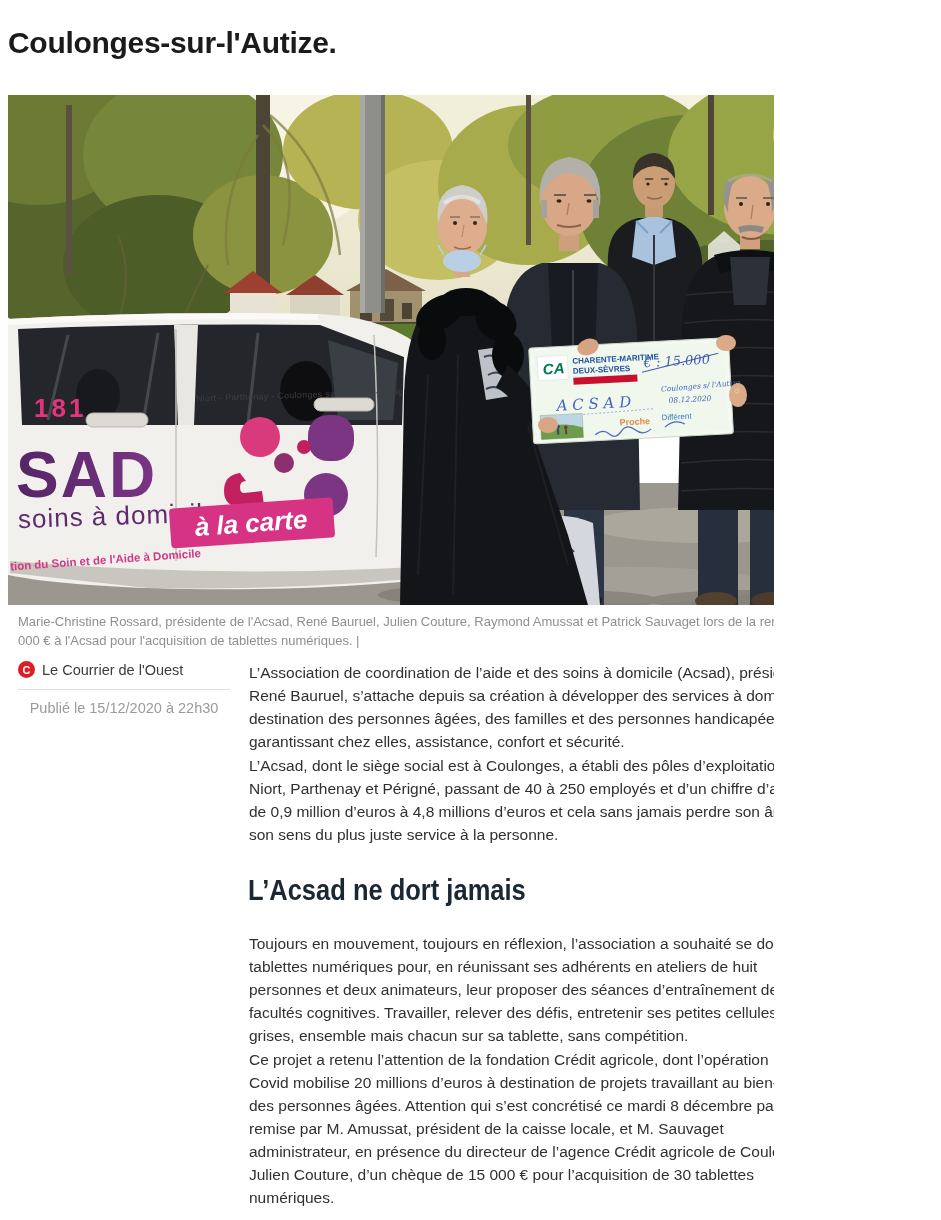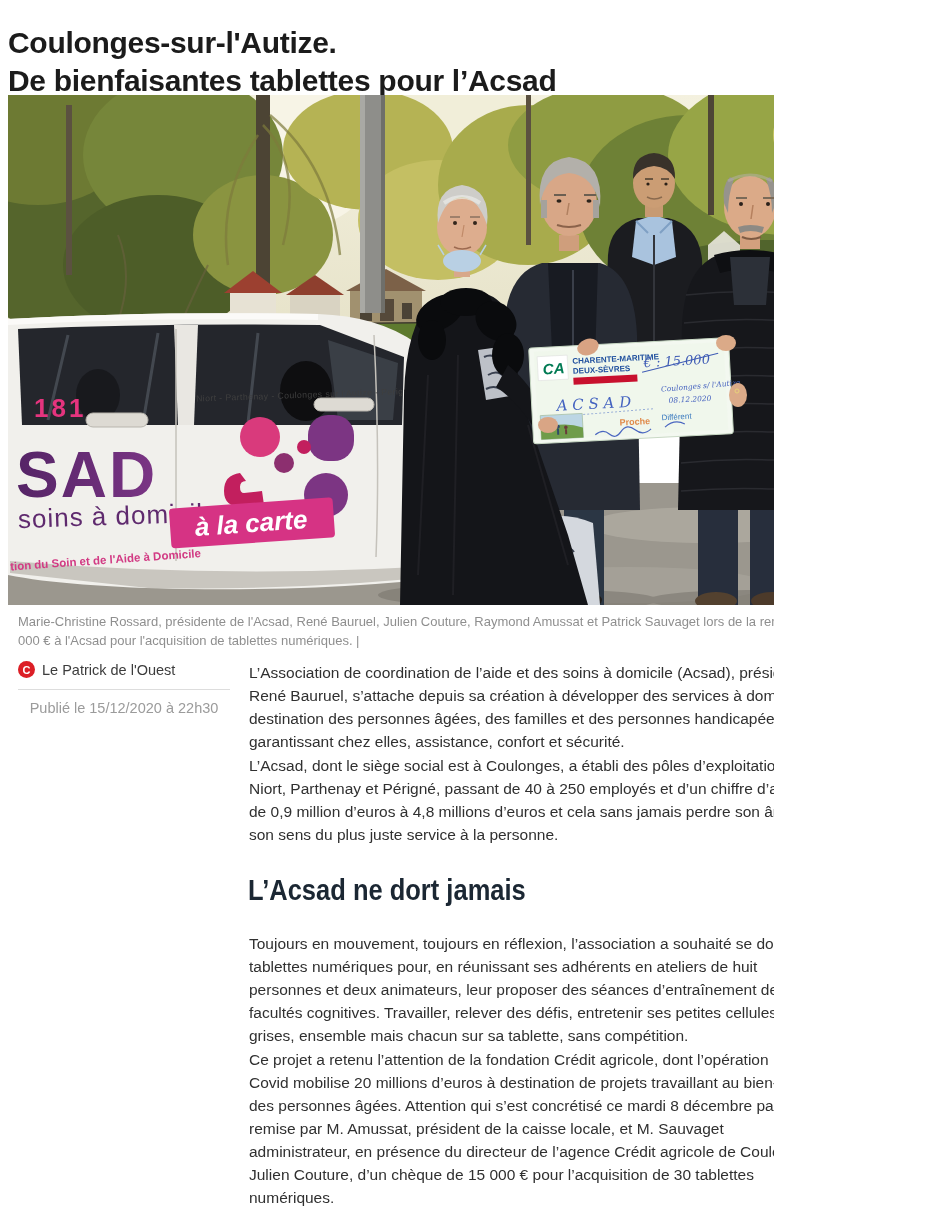--- a/index.html
+++ b/index.html
@@ -22,21 +22,20 @@
   svg text{font-family:"Liberation Sans", sans-serif;}
   .hand{font-family:"DejaVu Serif", serif;font-style:italic;}
 </style>
 </head>
 <body>
 
 <div class="page">
 
   <h1 class="title">
     <span>Coulonges-sur-l'Autize.</span><br>
-    <span>De bienfaisantes tablettes pour l’Acsad</span>
   </h1>
 
   <div class="photo-wrap">
   <svg width="925" height="510" viewBox="0 0 925 510">
     <defs>
       <linearGradient id="gradPurple" x1="0" y1="0" x2="1" y2="0">
         <stop offset="0" stop-color="#552466"></stop>
             <stop offset="1" stop-color="#7b3585"></stop>
       </linearGradient>
       <linearGradient id="skyG" x1="0" y1="0" x2="0" y2="1">
@@ -307,21 +306,21 @@
       <ellipse cx="540" cy="330" rx="10" ry="8" fill="#d9a585"></ellipse>
     </g>
   </svg>
   </div>
 
   <figcaption class="caption">Marie-Christine Rossard, présidente de l'Acsad, René Bauruel, Julien Couture, Raymond Amussat et Patrick Sauvaget lors de la remise d'un chèque de 17 000 € à l'Acsad pour l'acquisition de tablettes numériques. |</figcaption>
 
   <aside class="byline">
     <div class="src-row">
       <span class="clogo">C</span>
-      <span>Le Patrick de l'Ouest</span>
+      <span>Le Courrier de l'Ouest</span>
     </div>
     <hr>
     <div class="published">Publié le 15/12/2020 à 22h30</div>
   </aside>
 
   <div class="content">
     <p>L’Association de coordination de l’aide et des soins à domicile (Acsad), présidée par René Bauruel, s’attache depuis sa création à développer des services à domicile à destination des personnes âgées, des familles et des personnes handicapées, leur garantissant chez elles, assistance, confort et sécurité.</p>
     <p>L’Acsad, dont le siège social est à Coulonges, a établi des pôles d’exploitation à Niort, Parthenay et Périgné, passant de 40 à 250 employés et d’un chiffre d’affaires de 0,9 million d’euros à 4,8 millions d’euros et cela sans jamais perdre son âme, son sens du plus juste service à la personne.</p>
     <h2 class="subhead">L’Acsad ne dort jamais</h2>
     <p>Toujours en mouvement, toujours en réflexion, l’association a souhaité se doter de tablettes numériques pour, en réunissant ses adhérents en ateliers de huit personnes et deux animateurs, leur proposer des séances d’entraînement de leurs facultés cognitives. Travailler, relever des défis, entretenir ses petites cellules grises, ensemble mais chacun sur sa tablette, sans compétition.</p>

